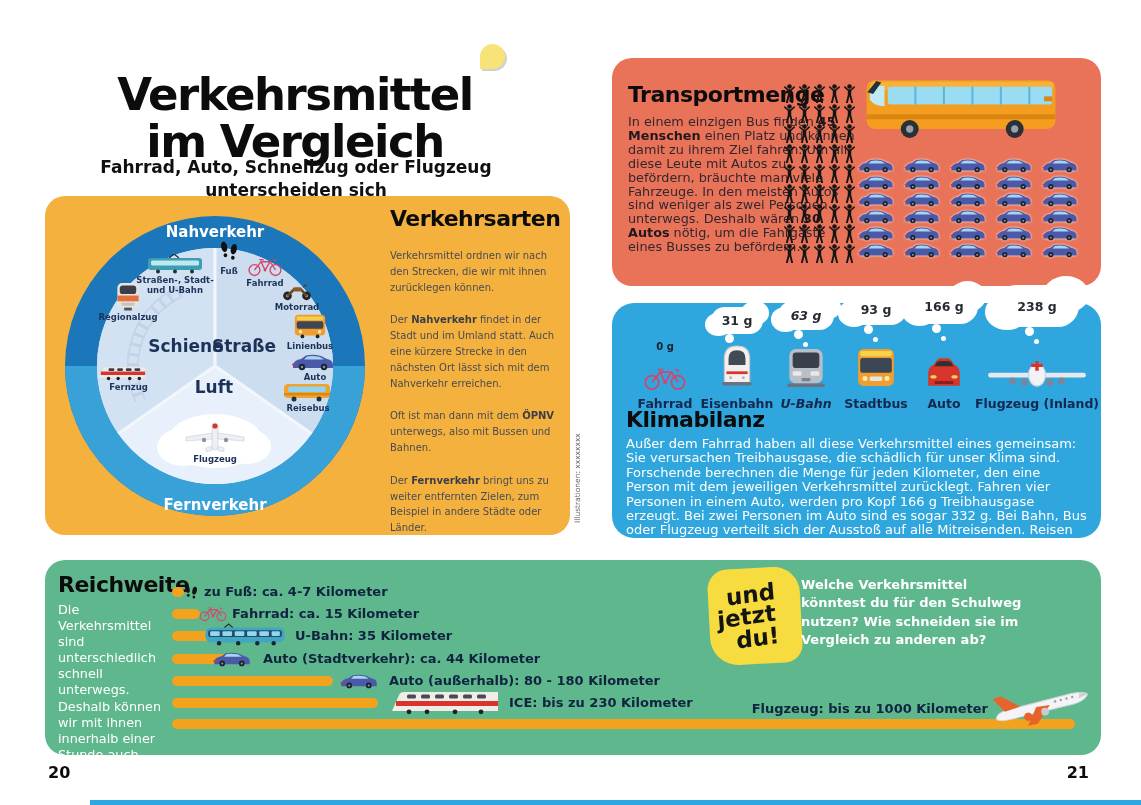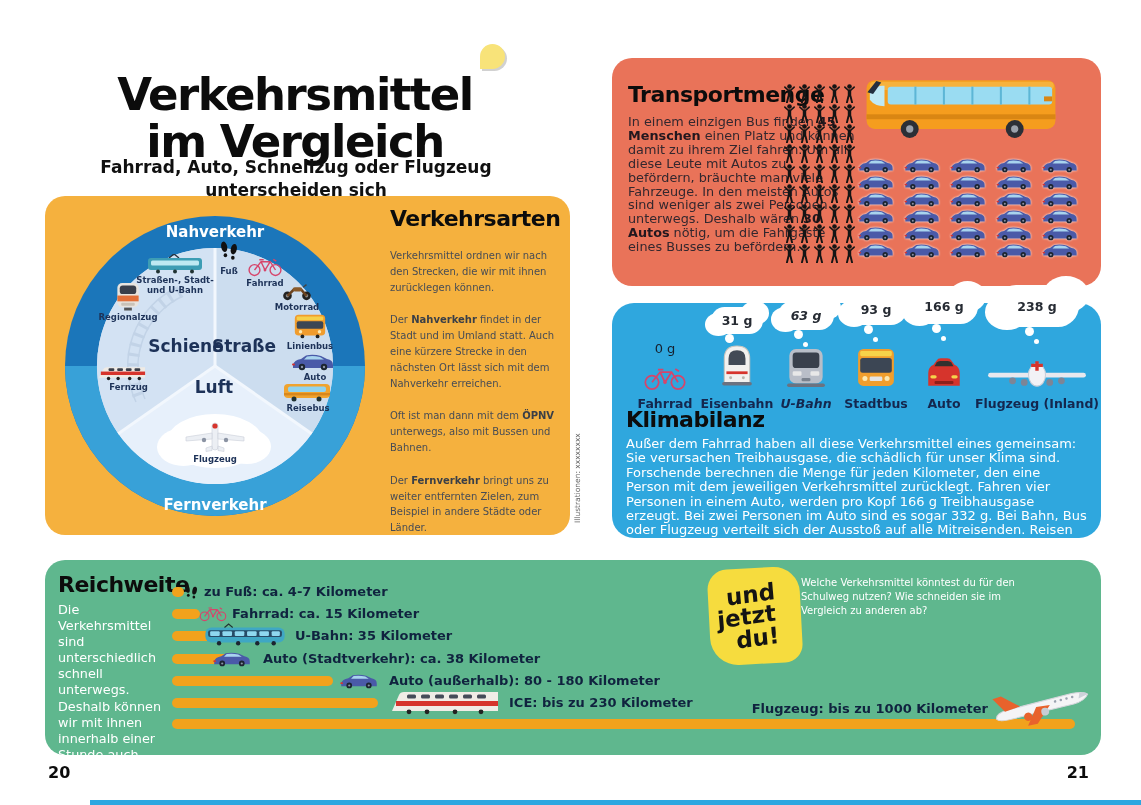--- a/index.html
+++ b/index.html
@@ -53,21 +53,21 @@
   .cloud{position:absolute;left:50%;transform:translateX(-50%);background:#fff;border-radius:60px;
          display:flex;align-items:center;justify-content:center;}
   .cloud:before,.cloud:after{content:"";position:absolute;background:#fff;border-radius:50%;}
   .cloud:before{width:52%;height:84%;left:-12%;bottom:-6%;}
   .cloud:after{width:55%;height:88%;right:-12%;top:-22%;}
   .cloud .val{position:relative;z-index:2;font-size:12.5px;font-weight:700;color:#262b33;white-space:nowrap;}
   .puff1,.puff2{position:absolute;background:#fff;border-radius:50%;left:50%;}
   .puff1{width:9px;height:9px;bottom:-9px;margin-left:-12px;}
   .puff2{width:5px;height:5px;bottom:-17px;margin-left:-3px;}
   .zeroval{position:absolute;left:50%;transform:translateX(-50%);top:38px;
-           font-size:13px;font-weight:400;color:#16202e;}
+           font-size:10px;font-weight:700;color:#16202e;}
   .kicon{position:absolute;left:50%;transform:translateX(-50%);}
   .kicon svg{width:100%;height:100%;display:block;}
   .klabel{position:absolute;left:50%;transform:translateX(-50%);top:93px;
           font-size:12.5px;font-weight:700;color:#14274e;white-space:nowrap;}
   #kbHead{position:absolute;left:14px;top:104px;}
   #kbBody{position:absolute;left:14px;top:134px;width:461px;margin:0;
           font-size:13px;line-height:14.4px;color:#fff;}
   
   #greenPanel{left:45px;top:560px;width:1056px;height:195px;background:#5FB78E;}
   #rwHead{position:absolute;left:13px;top:12px;}
@@ -81,21 +81,21 @@
            color:#10233f;white-space:nowrap;}
   .fluglabel{position:absolute;right:113px;top:-10px;line-height:20px;font-size:13px;
              font-weight:700;color:#10233f;white-space:nowrap;}
   .badge{position:absolute;left:664px;top:8px;width:92px;height:96px;background:#F6DC3E;
          border-radius:20px 26px 18px 28px;transform:rotate(-3deg);
          display:flex;flex-direction:column;justify-content:center;}
   .badge span{display:block;font-size:23px;font-weight:800;color:#141414;line-height:.95;
               transform:rotate(-5deg) skewX(-3deg);}
   .b1{margin-left:18px;}.b2{margin-left:8px;}.b3{margin-left:26px;}
   .question{position:absolute;left:756px;top:16px;width:235px;margin:0;
-            font-size:10px;font-weight:400;line-height:1.42;color:#fff;}
+            font-size:13px;font-weight:700;line-height:1.42;color:#fff;}
   #planeBig{position:absolute;right:6px;top:116px;width:108px;height:60px;}
   #planeBig svg{width:100%;height:100%;}
   
   .pageno{position:absolute;top:763px;font-size:16px;font-weight:800;color:#0c0c0c;}
   .pageno.left{left:48px;}
   .pageno.right{right:52px;}
   .bottom-stripe{position:absolute;left:90px;top:800px;width:1051px;height:5px;background:#2DA7E0;}
 </style>
 </head>
 <body>
@@ -1368,21 +1368,21 @@
             <svg viewBox="0 0 44 18">
               <path d="M2 12 Q3 7 10 6 L15 2.5 Q22 1 30 3 L36 6 Q42 7 42 12 L42 15 H2 Z" fill="#4a5aa8"></path>
               <path d="M16 3.5 Q22 2.2 29 4 L33 6.5 H13 Z" fill="#a8d4ee"></path>
               <circle cx="11" cy="14" r="3.2" fill="#1c2430"></circle>
               <circle cx="33" cy="14" r="3.2" fill="#1c2430"></circle>
               <circle cx="11" cy="14" r="1.2" fill="#8a93a6"></circle>
               <circle cx="33" cy="14" r="1.2" fill="#8a93a6"></circle>
               <rect x="1" y="10.5" width="3" height="2" rx="1" fill="#d63333"></rect>
             </svg>
           </div>
-          <div class="rwlabel" style="left: 218px;">Auto (Stadtverkehr): ca. 38 Kilometer</div>
+          <div class="rwlabel" style="left: 218px;">Auto (Stadtverkehr): ca. 44 Kilometer</div>
         </div>
         <div class="rwrow" style="top: 111px;">
           <div class="rwbar" style="width: 161px;"></div>
           <div class="rwicon" style="left: 294px; top: 2px; width: 40px; height: 16px;">
             <svg viewBox="0 0 44 18">
               <path d="M2 12 Q3 7 10 6 L15 2.5 Q22 1 30 3 L36 6 Q42 7 42 12 L42 15 H2 Z" fill="#4a5aa8"></path>
               <path d="M16 3.5 Q22 2.2 29 4 L33 6.5 H13 Z" fill="#a8d4ee"></path>
               <circle cx="11" cy="14" r="3.2" fill="#1c2430"></circle>
               <circle cx="33" cy="14" r="3.2" fill="#1c2430"></circle>
               <circle cx="11" cy="14" r="1.2" fill="#8a93a6"></circle>

